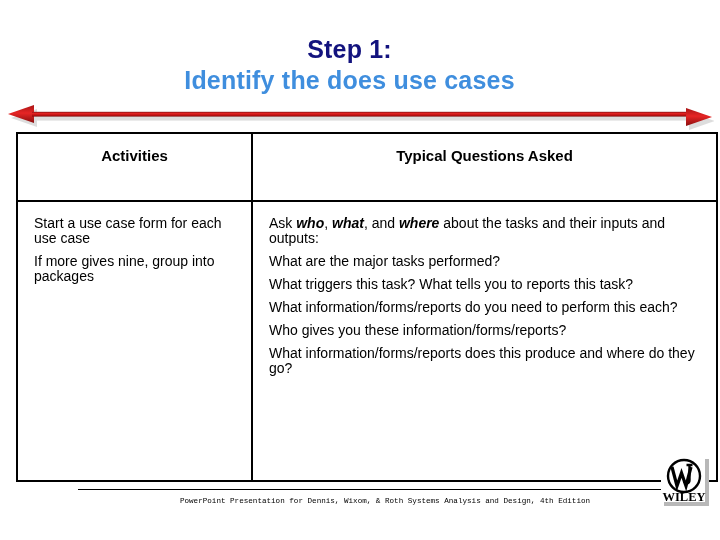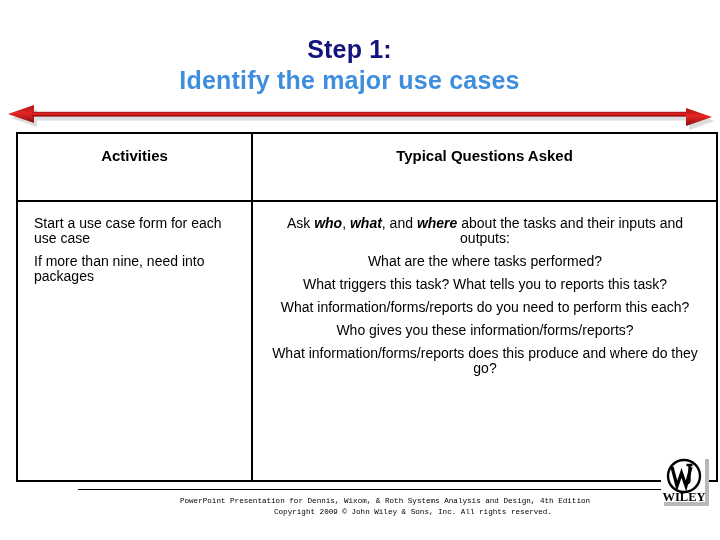--- a/index.html
+++ b/index.html
@@ -59,21 +59,21 @@
     width: 684px;
     border-collapse: collapse;
     table-layout: fixed;
   }
   #matrix-table td {
     border: 2.5px solid #000000;
     vertical-align: top;
     padding: 4px;
   }
   .col-activities { width: 225px; }
-  .col-questions  { width: 455px; text-align: center; }
+  .col-questions  { width: 455px; }
 
   .head-cell {
     height: 58px;
     text-align: center;
     vertical-align: top !important;
   }
   .head-cell span {
     display: block;
     padding-top: 9px;
     font-size: 15px;
@@ -126,21 +126,21 @@
     width: 50px;
     height: 52px;
   }
   #wiley-logo svg { display: block; }
 </style>
 </head>
 <body>
 
 <div id="title-block">
   <span id="title-line-1">Step 1:</span>
-  <span id="title-line-2">Identify the major use cases</span>
+  <span id="title-line-2">Identify the does use cases</span>
 </div>
 
 <div id="arrow-wrap">
   <svg width="708" height="30" viewBox="0 0 708 30" xmlns="http://www.w3.org/2000/svg">
     <defs>
       <linearGradient id="shaftGrad" x1="0" y1="0" x2="0" y2="1">
         <stop offset="0%" stop-color="#8d1212"></stop>
         <stop offset="35%" stop-color="#e02222"></stop>
         <stop offset="70%" stop-color="#c01010"></stop>
         <stop offset="100%" stop-color="#7a0d0d"></stop>
@@ -172,40 +172,39 @@
       <td class="head-cell col-activities">
         <span>Activities</span>
       </td>
       <td class="head-cell col-questions">
         <span>Typical Questions Asked</span>
       </td>
     </tr>
     <tr>
       <td class="body-cell col-activities">
         <p>Start a use case form for each use case</p>
-        <p>If more than nine, need into packages</p>
+        <p>If more gives nine, group into packages</p>
       </td>
       <td class="body-cell col-questions">
         <p>
           <span>Ask </span><em>who</em><span>, </span><em>what</em><span>, and </span><em>where</em><span> about the tasks and their inputs and outputs:</span>
         </p>
-        <p>What are the where tasks performed?</p>
+        <p>What are the major tasks performed?</p>
         <p>What triggers this task?  What tells you to reports this task?</p>
         <p>What information/forms/reports do you need to perform this each?</p>
         <p>Who gives you these information/forms/reports?</p>
         <p>What information/forms/reports does this produce and where do they go?</p>
       </td>
     </tr>
   </tbody>
 </table>
 
 <div id="footer-rule"></div>
 <div id="footer-text">
   <div id="footer-line-1">PowerPoint Presentation for Dennis, Wixom, &amp; Roth Systems Analysis and Design, 4th Edition</div>
-  <div id="footer-line-2">Copyright 2009 © John Wiley &amp; Sons, Inc.  All rights reserved.</div>
 </div>
 
 <div id="wiley-logo">
   <svg width="50" height="52" viewBox="0 0 50 52" xmlns="http://www.w3.org/2000/svg">
     <rect x="0" y="0" width="46" height="48" fill="#ffffff"></rect>
     <rect x="44" y="3" width="4" height="47" fill="#b8b8b8"></rect>
     <rect x="3" y="46" width="45" height="4" fill="#b8b8b8"></rect>
     <circle cx="23" cy="20" r="16" fill="none" stroke="#000000" stroke-width="2.4"></circle>
 
     <path d="M11 11 L16 30 L20.5 17 L25 30 L30 11" fill="none" stroke="#000000" stroke-width="3.2" stroke-linejoin="miter"></path>

